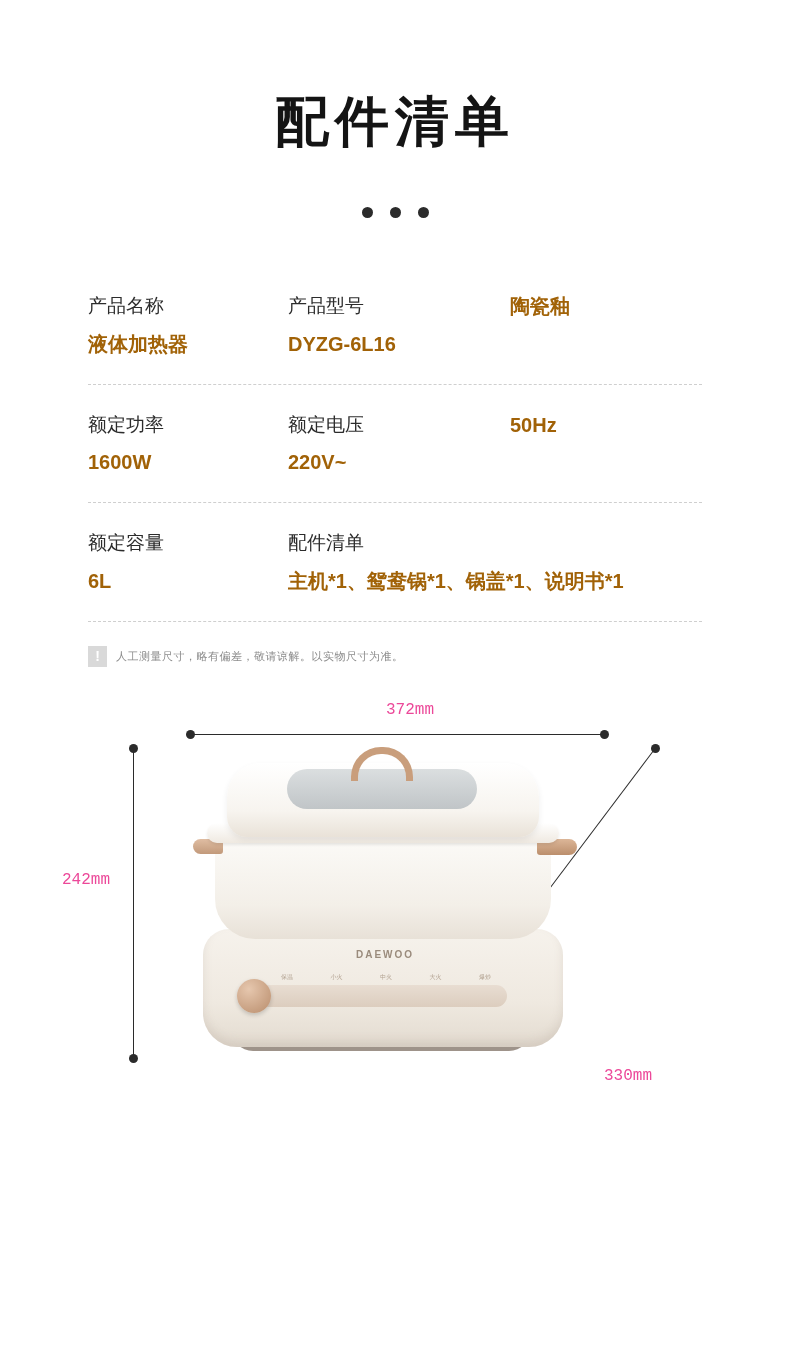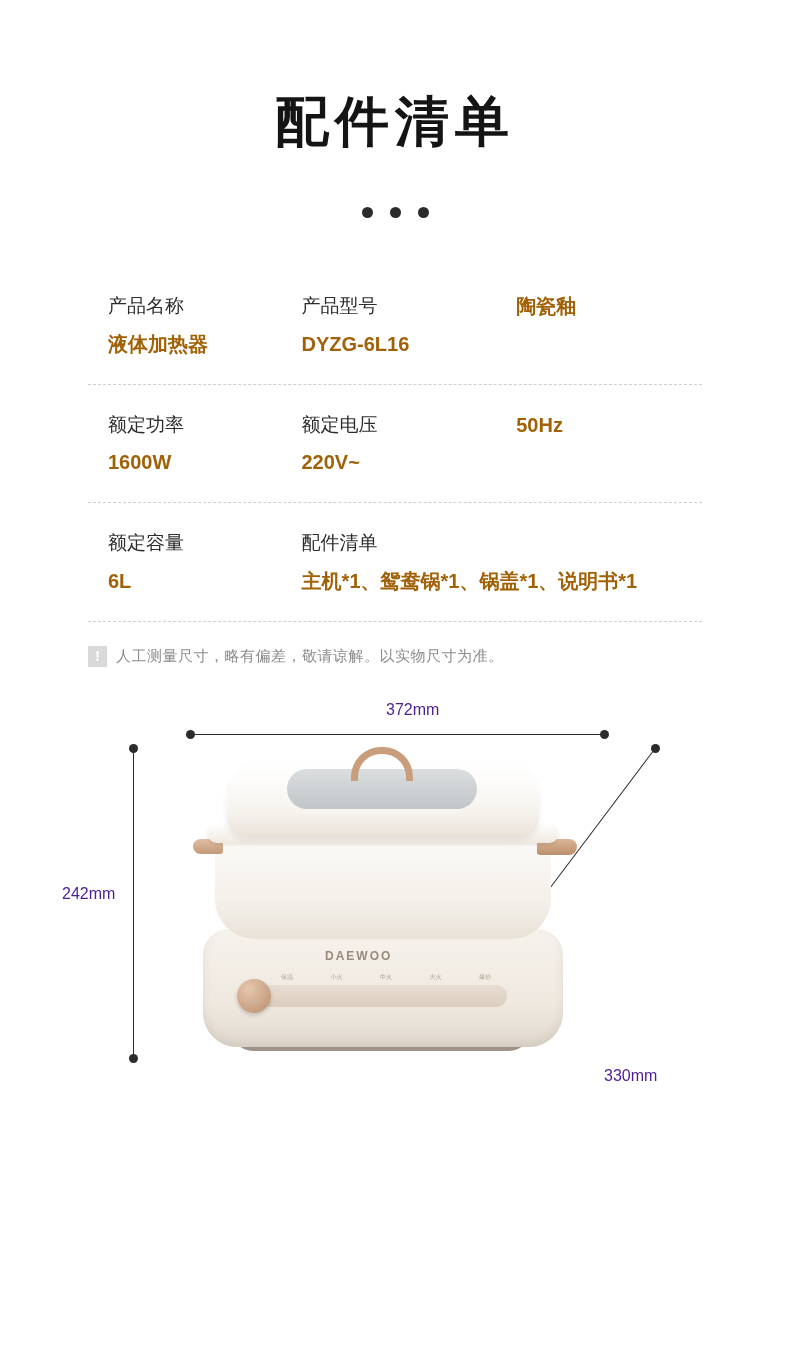--- a/index.html
+++ b/index.html
@@ -46,21 +46,21 @@
     width: 614px;
   }
   .spec-row {
     display: flex;
     padding-bottom: 26px;
   }
   .spec-cell {
     box-sizing: border-box;
     padding-right: 10px;
   }
-  .spec-cell.c1 { width: 200px; margin-left: 20px; }
+  .spec-cell.c1 { width: 200px; }
   .spec-cell.c2 { width: 222px; }
   .spec-cell.c3 { width: 192px; }
   .spec-label {
     font-size: 19px;
     color: #2c2c2c;
     line-height: 1.5;
     margin-bottom: 9px;
     font-weight: normal;
   }
   .spec-value {
@@ -90,40 +90,41 @@
     background: #d9d9d9;
     color: #ffffff;
     font-size: 14px;
     font-weight: bold;
     display: flex;
     align-items: center;
     justify-content: center;
     line-height: 1;
   }
   .note-text {
-    font-size: 15px;
+    font-size: 11px;
     color: #8c8c8c;
     letter-spacing: .5px;
   }
 
   
   .figure {
     position: relative;
     width: 790px;
     height: 470px;
     margin-top: 34px;
   }
   .dim-label {
     position: absolute;
     font-size: 16px;
-    color: #4c1d95;
+    color: #ec4899;
     white-space: nowrap;
+    font-family: Liberation Mono, monospace;
   }
   .lbl-width  { left: 386px; top: 0px; }
-  .lbl-height { left: 62px;  top: 184px; }
+  .lbl-height { left: 62px;  top: 170px; }
   .lbl-depth  { left: 604px; top: 366px; }
 
   .arrow-line {
     position: absolute;
     background: #2b2b2b;
   }
   .h-line { height: 1px; }
   .v-line { width: 1px; }
   .diag-line {
     position: absolute;
@@ -165,21 +166,22 @@
     height: 26px;
     background: #8d8075;
     border-radius: 0 0 22px 22px;
     opacity: .85;
   }
   .brand {
     position: absolute;
     left: 140px;
     top: 208px;
     width: 120px;
-    font-size: 12px;
+    text-align: center;
+    font-size: 10px;
     letter-spacing: 2px;
     color: #9a8b7c;
     font-weight: bold;
   }
   .ctrl-strip {
     position: absolute;
     left: 72px;
     top: 244px;
     width: 250px;
     height: 22px;

